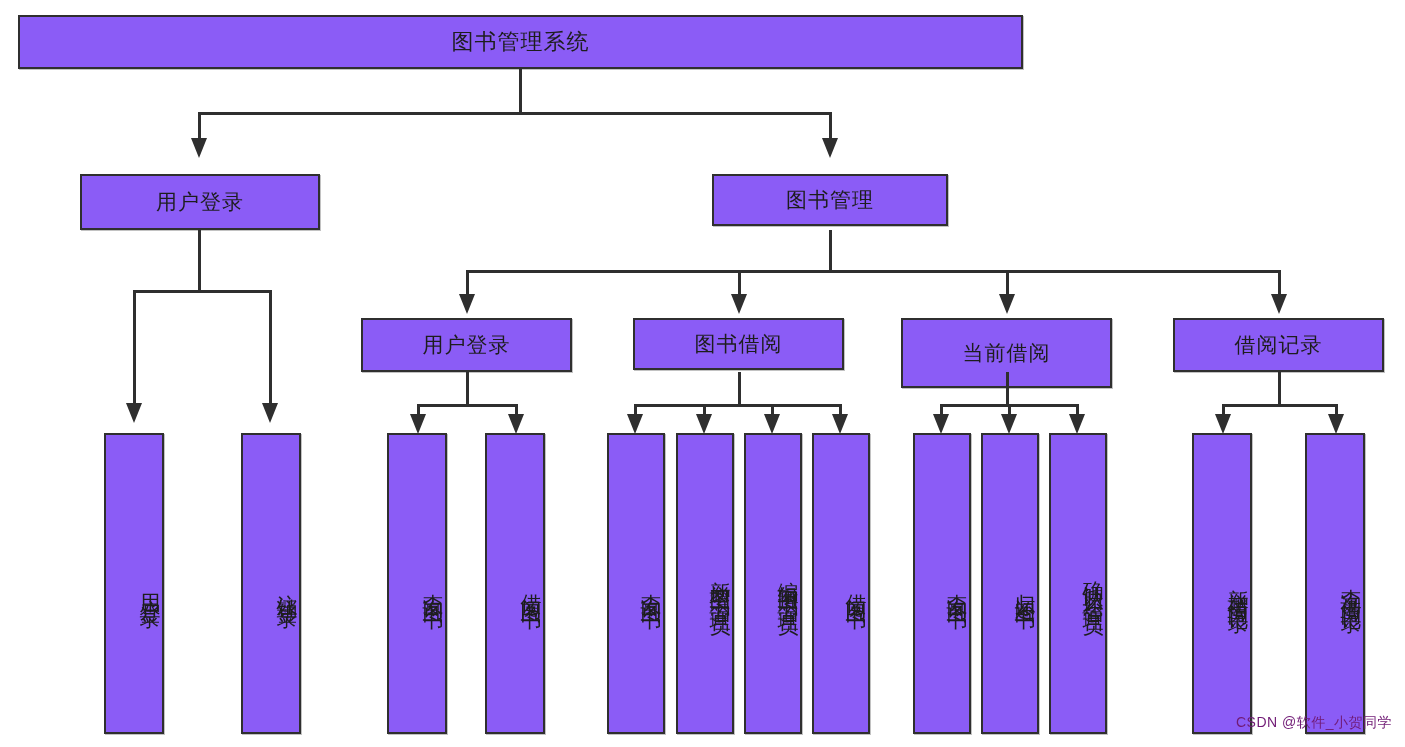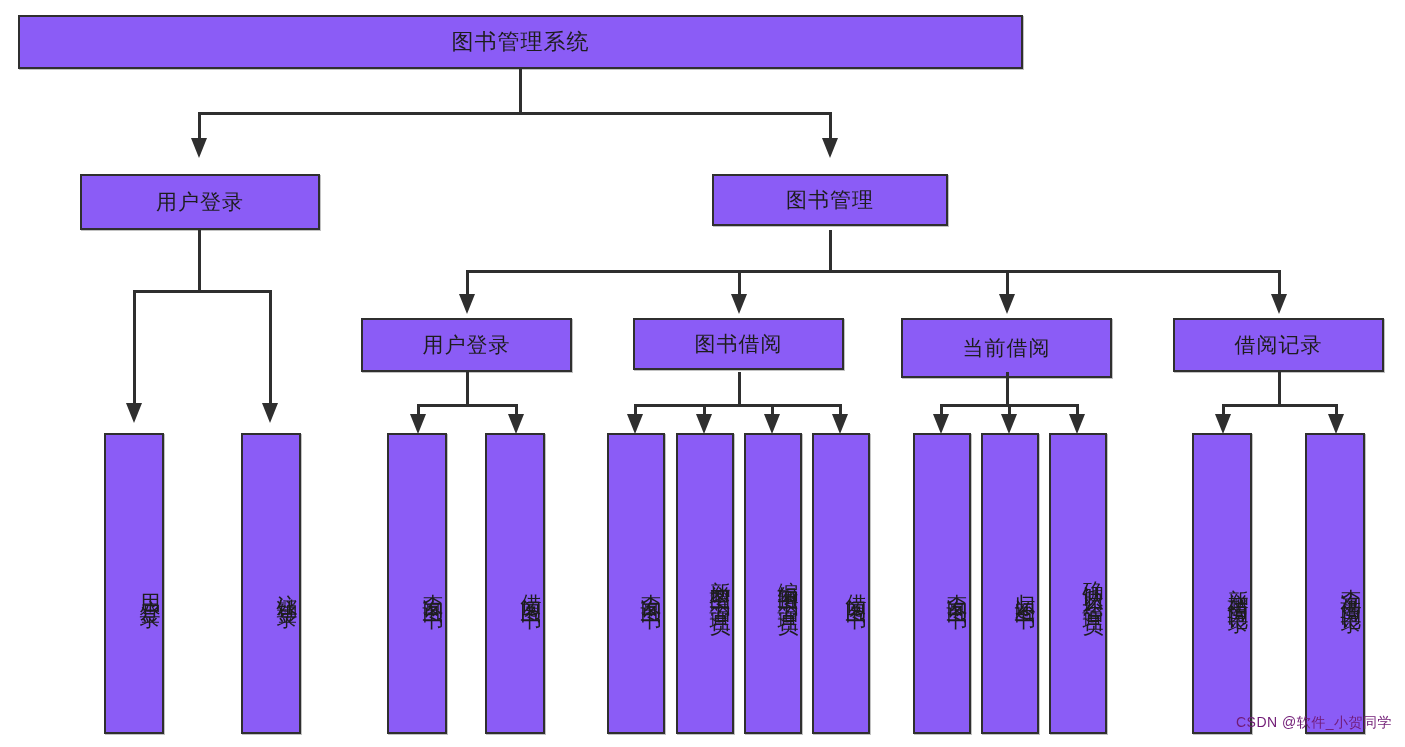--- a/index.html
+++ b/index.html
@@ -133,21 +133,21 @@
   <div class="arrow" style="left:999px;top:294px;"></div>
   <div class="vline" style="left:1278px;top:270px;height:26px;"></div>
   <div class="arrow" style="left:1271px;top:294px;"></div>
 
   <div class="node h-node" style="left:361px;top:318px;width:211px;height:54px;">
     <span>用户登录</span>
   </div>
   <div class="node h-node" style="left:633px;top:318px;width:211px;height:52px;">
     <span>图书借阅</span>
   </div>
-  <div class="node h-node" style="left:901px;top:318px;width:211px;height:60px;text-align:center;">
+  <div class="node h-node" style="left:901px;top:318px;width:211px;height:70px;text-align:center;">
     <span>当前借阅</span>
   </div>
   <div class="node h-node" style="left:1173px;top:318px;width:211px;height:54px;">
     <span>借阅记录</span>
   </div>
 
   <div class="vline" style="left:466px;top:372px;height:34px;"></div>
   <div class="hline" style="left:417px;top:404px;width:101px;"></div>
   <div class="vline" style="left:417px;top:404px;height:12px;"></div>
   <div class="arrow" style="left:410px;top:414px;"></div>

